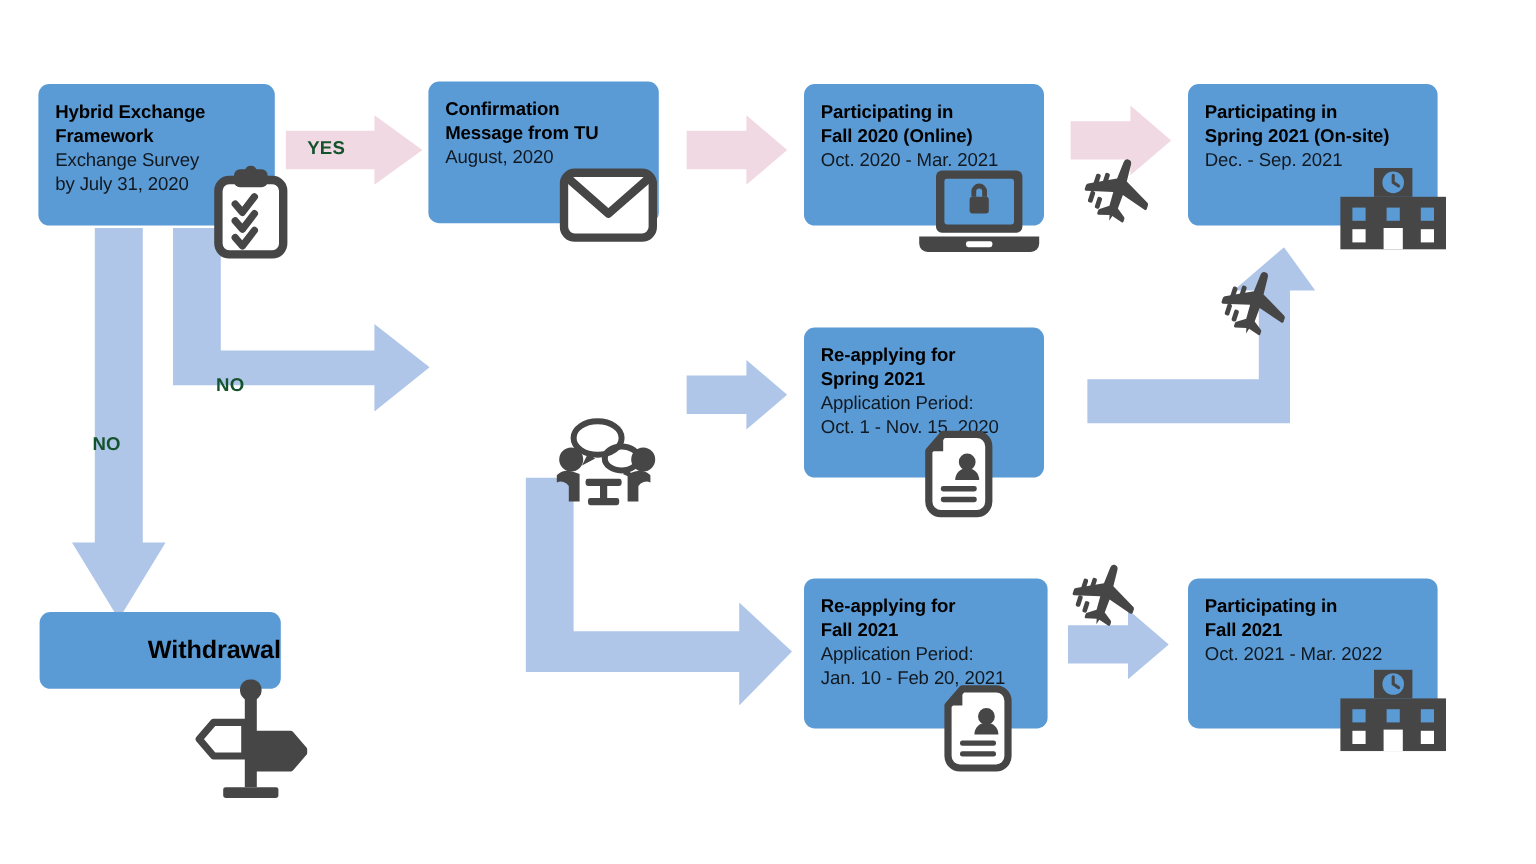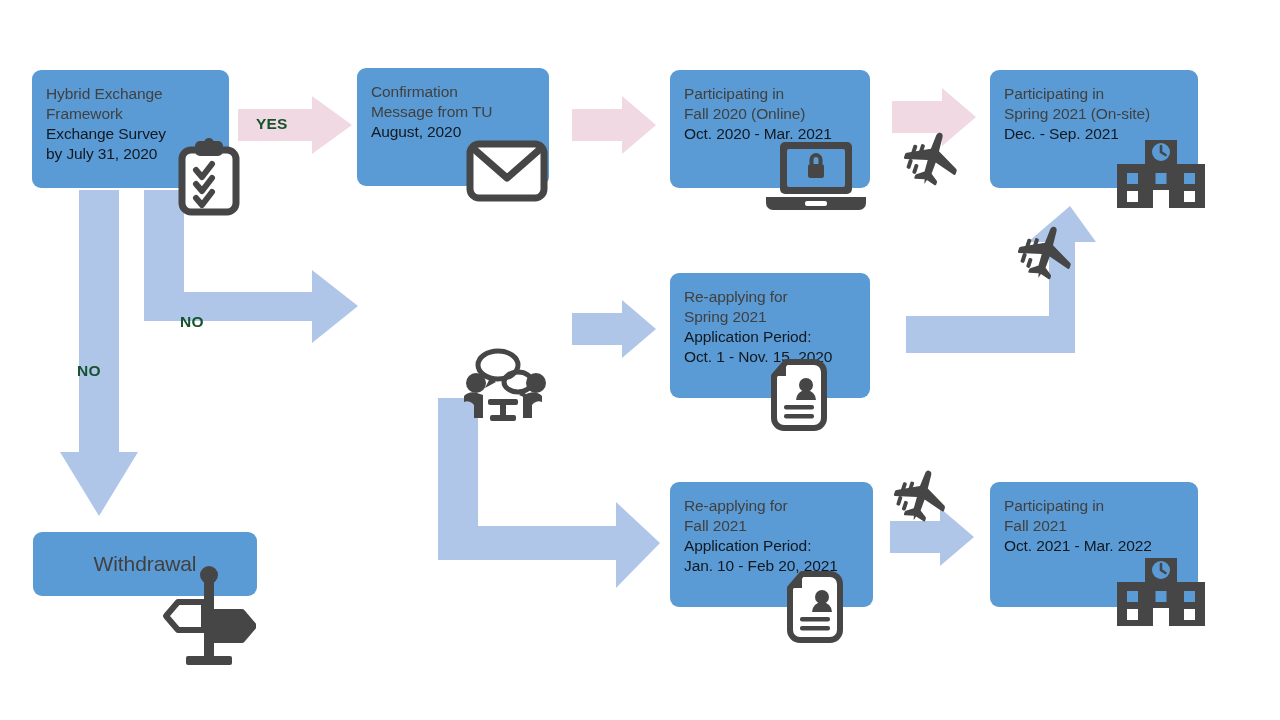--- a/index.html
+++ b/index.html
@@ -26,22 +26,22 @@
     position: absolute;
     background: #5B9BD5;
     border-radius: 9px;
     box-sizing: border-box;
     padding: 14px 14px 8px 14px;
     overflow: visible;
     z-index: 3;
   }
   .node .ttl {
     display: block;
-    color: #404040;
-    font-weight: normal;
+    color: #000000;
+    font-weight: bold;
     font-size: 15.5px;
     line-height: 20px;
     letter-spacing: -0.1px;
   }
   .node .sub {
     display: block;
     color: #101820;
     font-size: 15.5px;
     line-height: 20px;
     letter-spacing: -0.1px;
@@ -311,21 +311,21 @@
       <rect x="4" y="24" width="88" height="44" fill="#464646"></rect>
       <rect x="14" y="33" width="11" height="11" fill="#5B9BD5"></rect>
       <rect x="42.5" y="33" width="11" height="11" fill="#5B9BD5"></rect>
       <rect x="71" y="33" width="11" height="11" fill="#5B9BD5"></rect>
       <rect x="14" y="51" width="11" height="11" fill="#ffffff"></rect>
       <rect x="71" y="51" width="11" height="11" fill="#ffffff"></rect>
       <rect x="40" y="50" width="16" height="18" fill="#ffffff"></rect>
     </svg>
   </div>
 
-  <div class="node center" style="left:33px; top:532px; width:224px; height:64px;">
+  <div class="node center" style="left:33px; top:510px; width:201px; height:64px;justify-content:flex-end;">
     <span class="ttl">Withdrawal</span>
   </div>
   <div class="icon" style="left:160px; top:566px;">
     <svg width="96" height="104" viewBox="0 0 96 104">
       <circle cx="49" cy="9" r="9" fill="#464646"></circle>
       <rect x="44" y="10" width="10" height="80" fill="#464646"></rect>
       <path d="M44 36 H18 L6 50 L18 64 H44 z" fill="#ffffff" stroke="#464646" stroke-width="6" stroke-linejoin="round"></path>
       <path d="M54 46 H82 L94 60 L82 74 H54 z" fill="#464646" stroke="#464646" stroke-width="6" stroke-linejoin="round"></path>
       <rect x="26" y="90" width="46" height="9" rx="2" fill="#464646"></rect>
     </svg>

